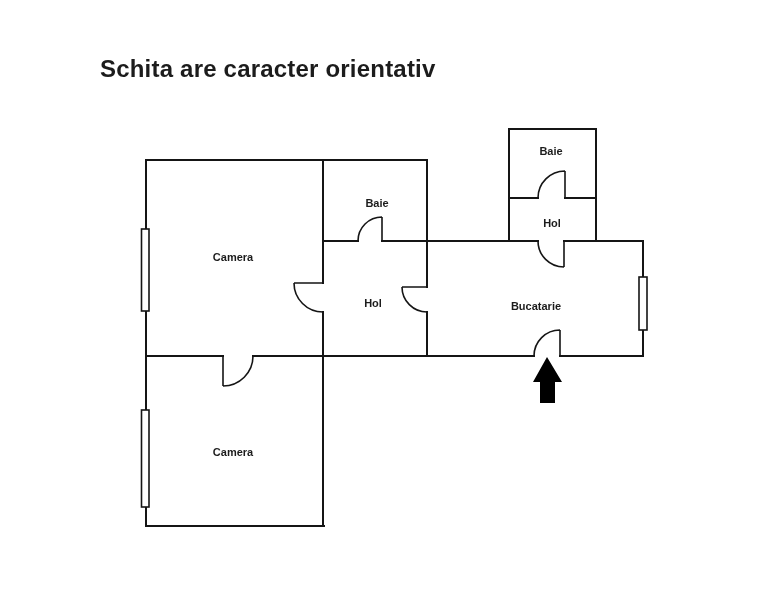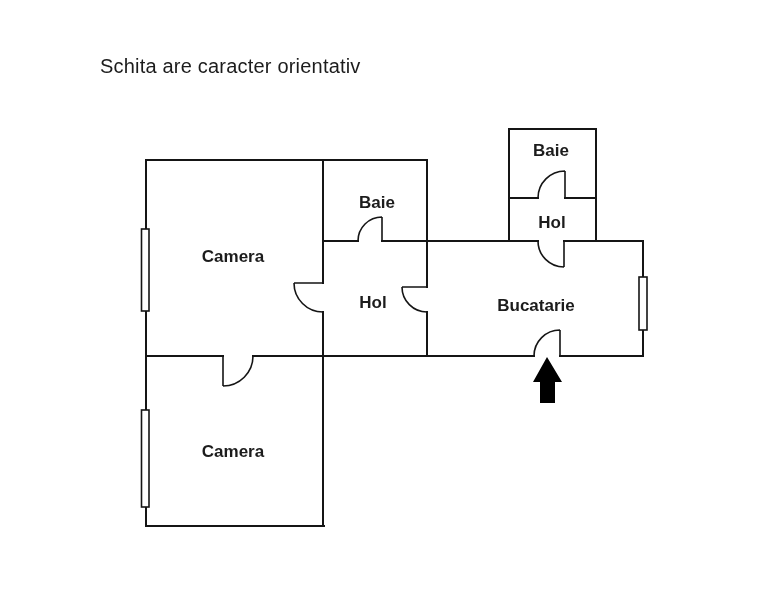--- a/index.html
+++ b/index.html
@@ -12,30 +12,30 @@
   .canvas{
     position:relative;
     width:768px;height:614px;
     background:var(--background);
     font-family:"Liberation Sans", sans-serif;
     overflow:hidden;
   }
   .plan-title{
     position:absolute;
     left:100px;top:55px;
-    font-size:20px;
-    font-weight:400;
+    font-size:24px;
+    font-weight:700;
     color:var(--text);
     letter-spacing:0.2px;
     white-space:nowrap;
   }
   .room-label{
     position:absolute;
     transform:translate(-50%,-50%);
-    font-size:17px;
+    font-size:11px;
     font-weight:700;
     color:var(--text);
     white-space:nowrap;
   }
   svg.plan{position:absolute;left:0;top:0;}
   .wall{stroke:var(--wall);stroke-width:2;fill:none;stroke-linecap:square;}
   .window{fill:var(--background);stroke:var(--wall);stroke-width:1.6;}
   .door{stroke:var(--wall);stroke-width:1.6;fill:none;}
   .arrow{fill:var(--arrow);stroke:none;}
 </style>

